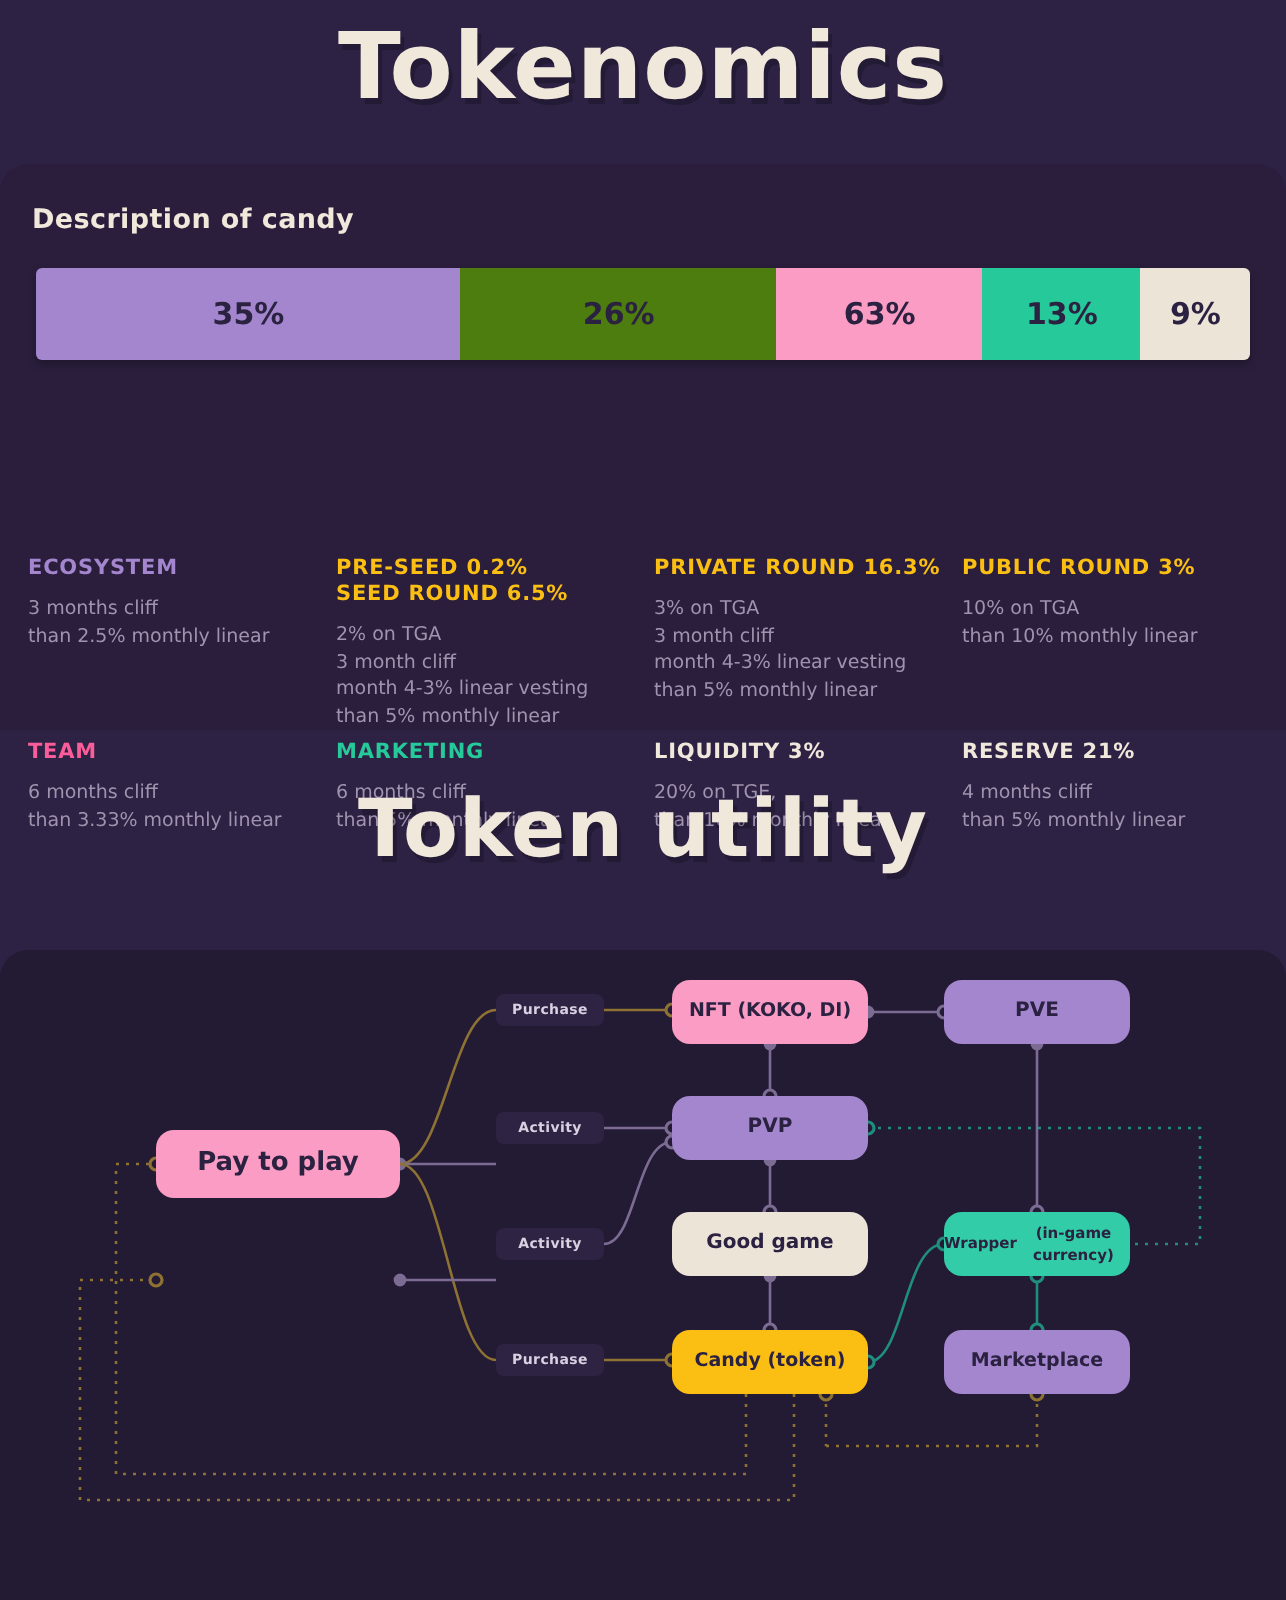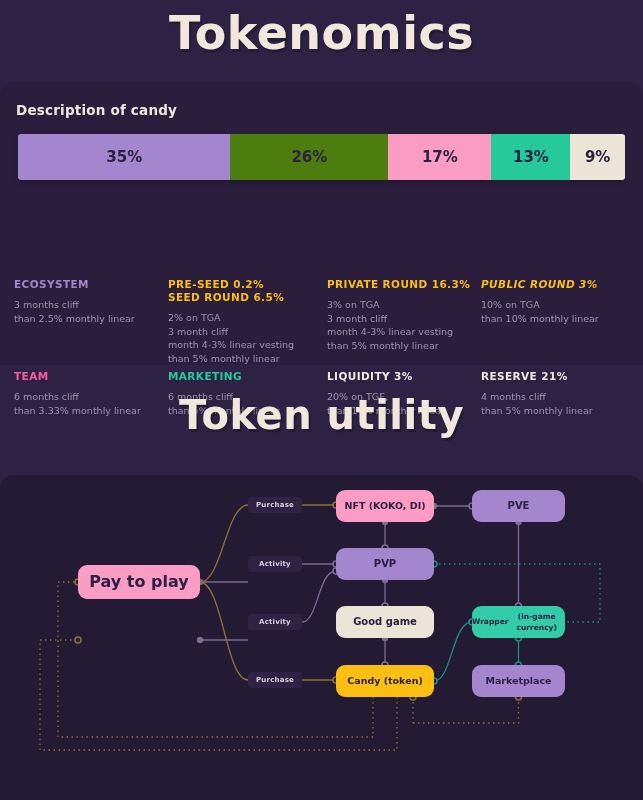--- a/index.html
+++ b/index.html
@@ -77,21 +77,21 @@
 <div class="page">
 
   <div class="big-title" id="title-tokenomics">Tokenomics</div>
 
   <div class="card">
     <div class="card-label">Description of candy</div>
 
     <div class="bar" id="stacked-bar">
         <div class="seg" style="flex: 35 0 0px; background: rgb(163, 134, 206);">35%</div>
         <div class="seg" style="flex: 26 0 0px; background: #4d7c0f;">26%</div>
-        <div class="seg" style="flex: 17 0 0px; background: rgb(251, 156, 196);">17%</div>
+        <div class="seg" style="flex: 17 0 0px; background: rgb(251, 156, 196);">63%</div>
         <div class="seg" style="flex: 13 0 0px; background: rgb(38, 201, 154);">13%</div>
         <div class="seg" style="flex: 9 0 0px; background: rgb(237, 228, 216);">9%</div>
       </div>
 
     <div class="legend">
       <div class="legend-row" id="legend-row-1" style="height:92px;">
           <div class="legend-item" style="left: 14px;">
             <div class="legend-head" style="color: rgb(163, 134, 206);">ECOSYSTEM</div>
             <div class="legend-line">3 months cliff</div>
             <div class="legend-line">than 2.5% monthly linear</div>
@@ -105,21 +105,21 @@
             <div class="legend-line">than 5% monthly linear</div>
           </div>
           <div class="legend-item" style="left: 327px;">
             <div class="legend-head" style="color: rgb(251, 191, 20);">PRIVATE ROUND 16.3%</div>
             <div class="legend-line">3% on TGA</div>
             <div class="legend-line">3 month cliff</div>
             <div class="legend-line">month 4-3% linear vesting</div>
             <div class="legend-line">than 5% monthly linear</div>
           </div>
           <div class="legend-item" style="left: 481px;">
-            <div class="legend-head" style="color: rgb(251, 191, 20); font-style: italic;">PUBLIC ROUND 3%</div>
+            <div class="legend-head" style="color: rgb(251, 191, 20);">PUBLIC ROUND 3%</div>
             <div class="legend-line">10% on TGA</div>
             <div class="legend-line">than 10% monthly linear</div>
           </div>
         </div>
       <div class="legend-row" id="legend-row-2" style="height:60px;">
           <div class="legend-item" style="left: 14px;">
             <div class="legend-head" style="color: rgb(251, 92, 154);">TEAM</div>
             <div class="legend-line">6 months cliff</div>
             <div class="legend-line">than 3.33% monthly linear</div>
           </div>
@@ -185,21 +185,21 @@
         <circle cx="434" cy="89" r="3" fill="#231A33" stroke="#1F8E80" stroke-width="1.6"></circle>
         <path d="M373,222 V262 H58 V107 H78" fill="none" stroke="#8E7234" stroke-width="1.3" stroke-dasharray="1.5 3.5"></path>
         <circle cx="78" cy="107" r="3" fill="#231A33" stroke="#8E7234" stroke-width="1.6"></circle>
         <path d="M397,222 V275 H40 V165 H78" fill="none" stroke="#8E7234" stroke-width="1.3" stroke-dasharray="1.5 3.5"></path>
         <circle cx="78" cy="165" r="3" fill="#231A33" stroke="#8E7234" stroke-width="1.6"></circle>
         <path d="M518.5,222 V248 H413" fill="none" stroke="#8E7234" stroke-width="1.3" stroke-dasharray="1.5 3.5"></path>
         <circle cx="518.5" cy="222" r="3" fill="#231A33" stroke="#8E7234" stroke-width="1.6"></circle>
         <path d="M413,222 V248" fill="none" stroke="#8E7234" stroke-width="1.3" stroke-dasharray="1.5 3.5"></path>
         <circle cx="413" cy="222" r="3" fill="#231A33" stroke="#8E7234" stroke-width="1.6"></circle>
       </svg>
-  <div class="node" style="left: 78px; top: 90px; width: 122px; height: 34px; background: rgb(251, 156, 196); font-size: 16px; text-align: right;">
+  <div class="node" style="left: 78px; top: 90px; width: 122px; height: 34px; background: rgb(251, 156, 196); font-size: 13px; text-align: right;">
         <div>Pay to play</div>
       </div>
       <div class="node" style="left: 336px; top: 15px; width: 98px; height: 32px; background: rgb(251, 156, 196); font-size: 9.5px;">
         <div>NFT (KOKO, DI)</div>
       </div>
       <div class="node" style="left: 336px; top: 73px; width: 98px; height: 32px; background: rgb(163, 134, 206); font-size: 10px;">
         <div>PVP</div>
       </div>
       <div class="node" style="left: 336px; top: 131px; width: 98px; height: 32px; background: rgb(237, 228, 216); font-size: 10px;">
         <div>Good game</div>

